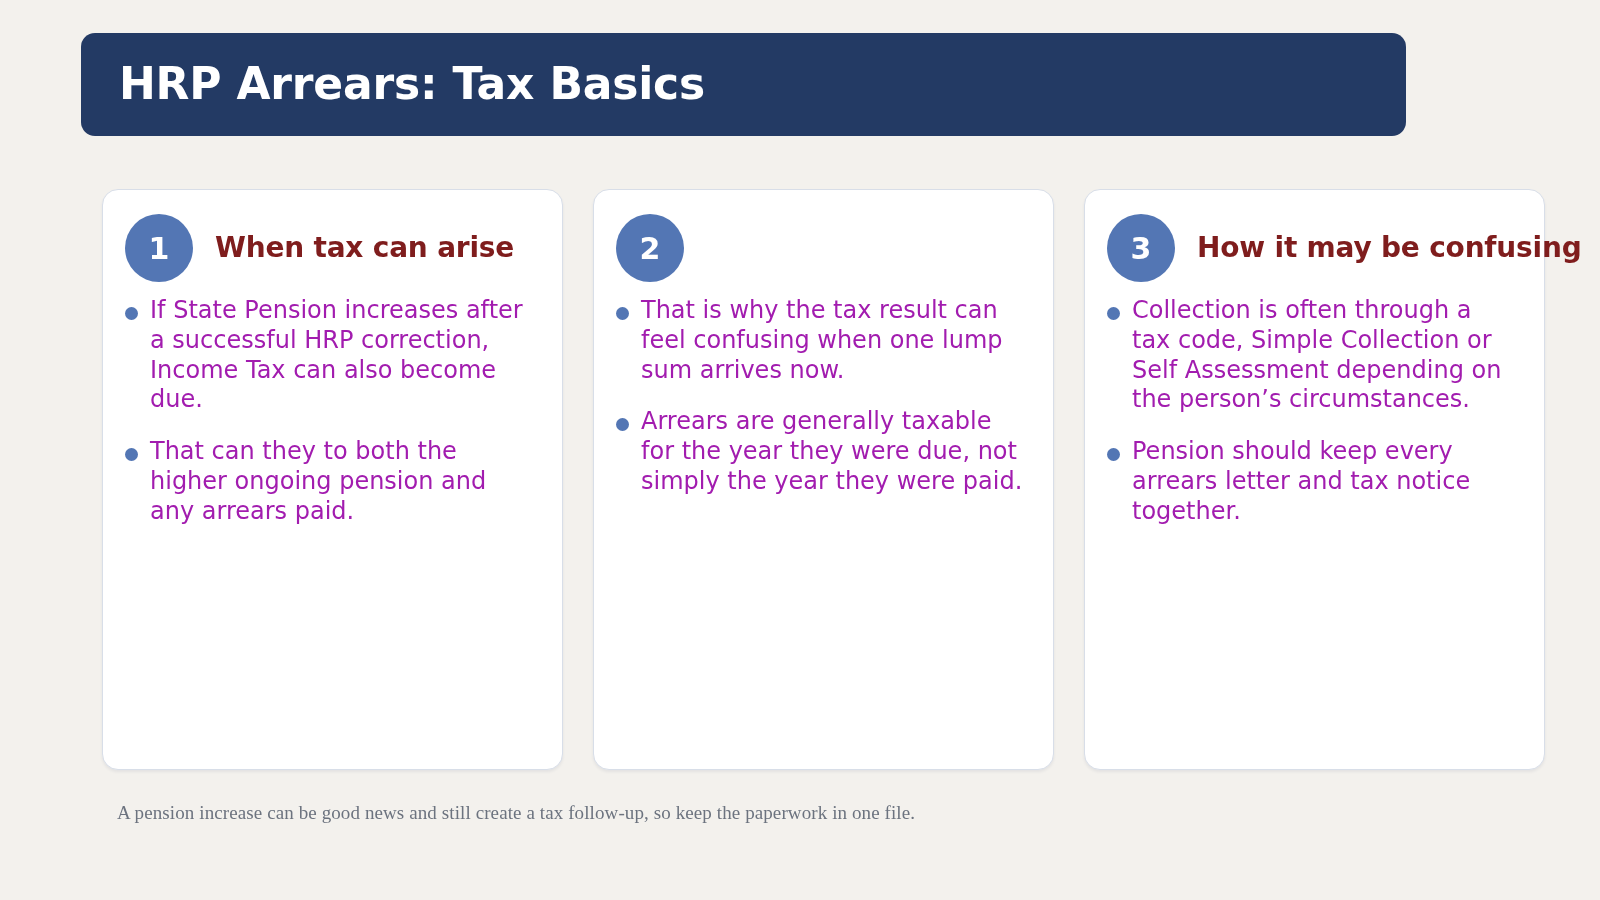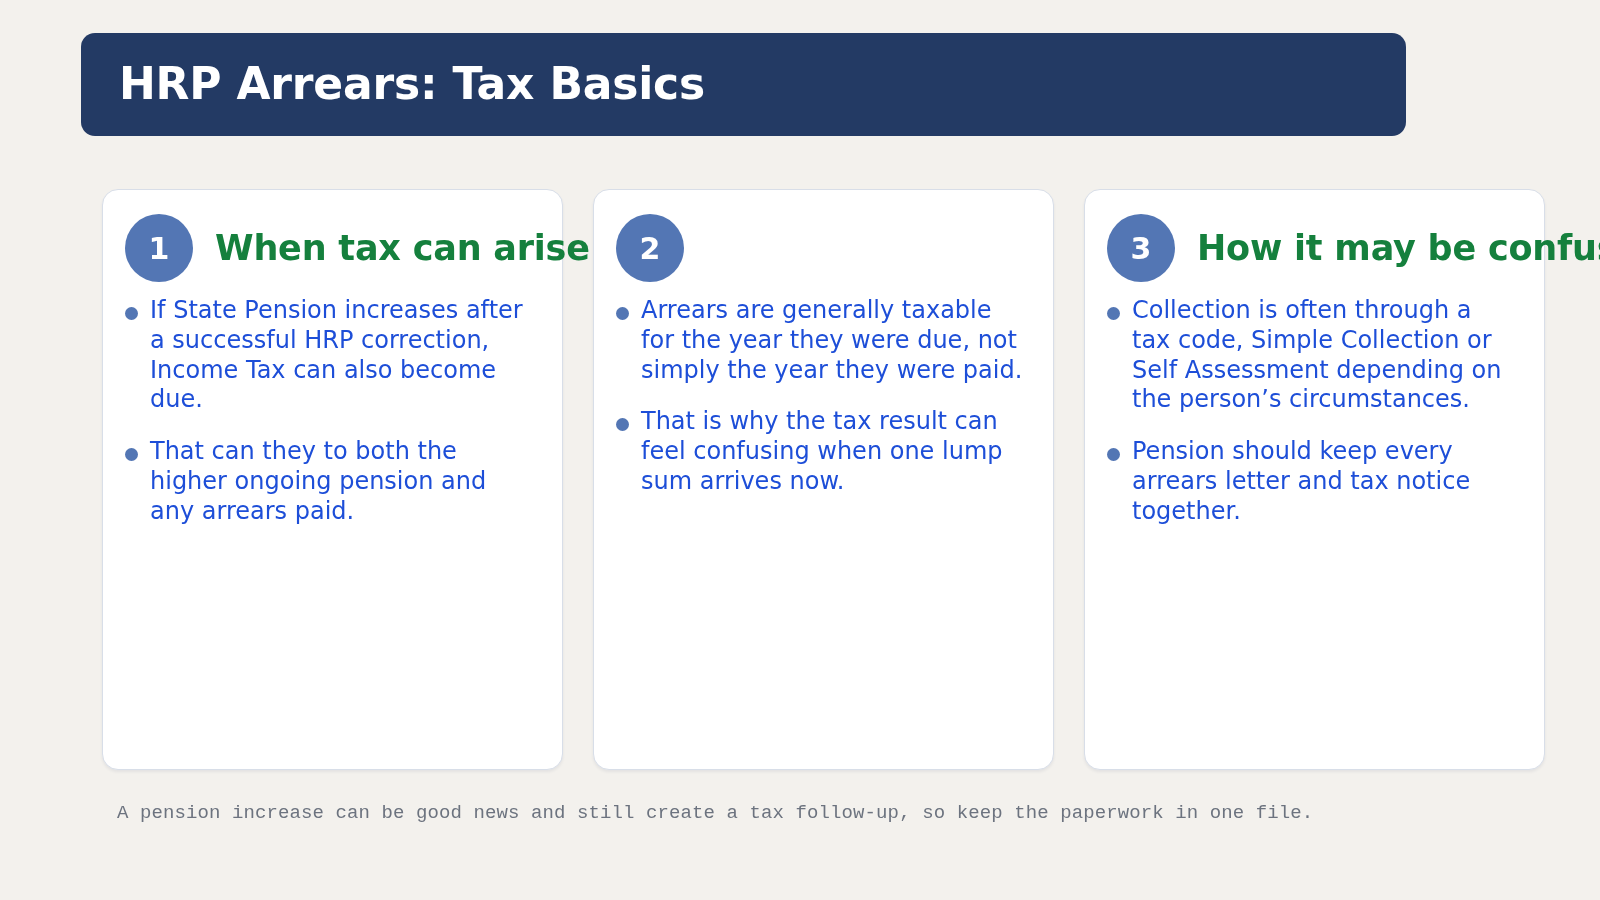--- a/index.html
+++ b/index.html
@@ -83,22 +83,22 @@
     color: #ffffff;
     font-size: 30px;
     font-weight: bold;
     display: flex;
     align-items: center;
     justify-content: center;
     font-family: "DejaVu Sans", sans-serif;
   }
   .card-title {
     margin-left: 22px;
-    color: #15803d;
-    font-size: 35px;
+    color: #7f1d1d;
+    font-size: 28px;
     font-weight: bold;
     line-height: 1.15;
     white-space: nowrap;
     letter-spacing: -0.2px;
   }
 
   .bullets {
     margin: 12px 0 0 0;
     padding: 0;
     list-style: none;
@@ -113,38 +113,38 @@
   .dot {
     flex: 0 0 auto;
     width: 13px;
     height: 13px;
     border-radius: 50%;
     background: #5376b4;
     margin-top: 11px;
     margin-right: 12px;
   }
   .bullet-text {
-    color: #1d4ed8;
+    color: #a21caf;
     font-size: 24px;
     line-height: 1.24;
     font-family: "DejaVu Sans", sans-serif;
     max-width: 382px;
   }
 
   
   .card { overflow: visible; }
 
   
   .footer-note {
     position: absolute;
     left: 77px;
     top: 802px;
     color: #6c737f;
     font-size: 19px;
-    font-family: Liberation Mono, monospace;
+    font-family: Liberation Serif, serif;
     letter-spacing: 0.1px;
     white-space: nowrap;
     text-align: center;
   }
 </style>
 </head>
 <body>
 
 <div class="slide">
 
@@ -171,25 +171,25 @@
       </ul>
     </div>
 
     <div class="card">
       <div class="card-head">
         <div class="badge">2</div>
       </div>
       <ul class="bullets">
         <li class="bullet">
           <span class="dot"></span>
+          <span class="bullet-text">That is why the tax result can feel confusing when one lump sum arrives now.</span>
+        </li>
+        <li class="bullet">
+          <span class="dot"></span>
           <span class="bullet-text">Arrears are generally taxable for the year they were due, not simply the year they were paid.</span>
-        </li>
-        <li class="bullet">
-          <span class="dot"></span>
-          <span class="bullet-text">That is why the tax result can feel confusing when one lump sum arrives now.</span>
         </li>
       </ul>
     </div>
 
     <div class="card">
       <div class="card-head">
         <div class="badge">3</div>
         <div class="card-title">How it may be confusing</div>
       </div>
       <ul class="bullets">

